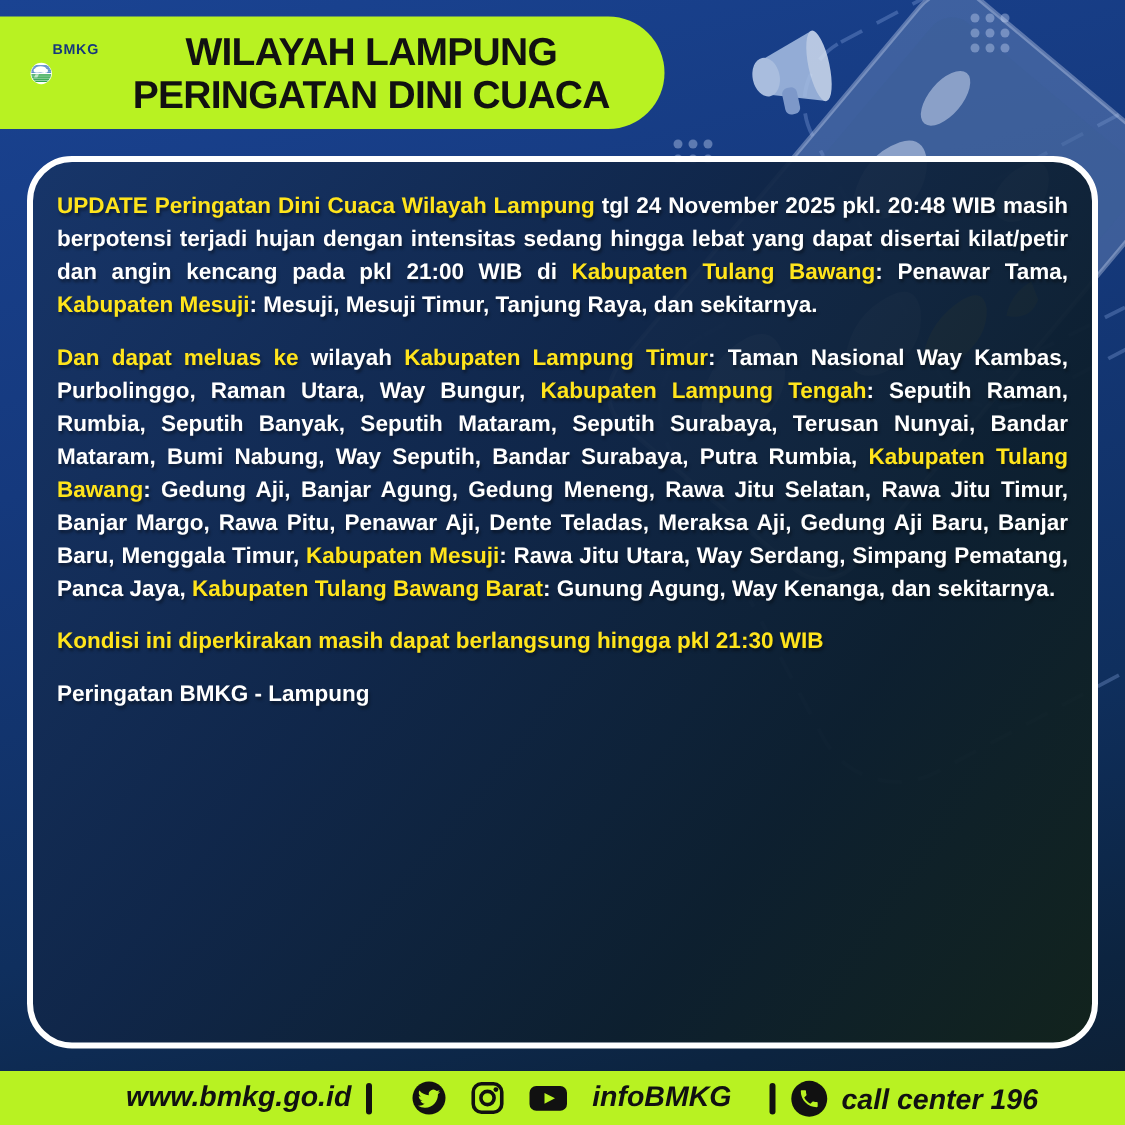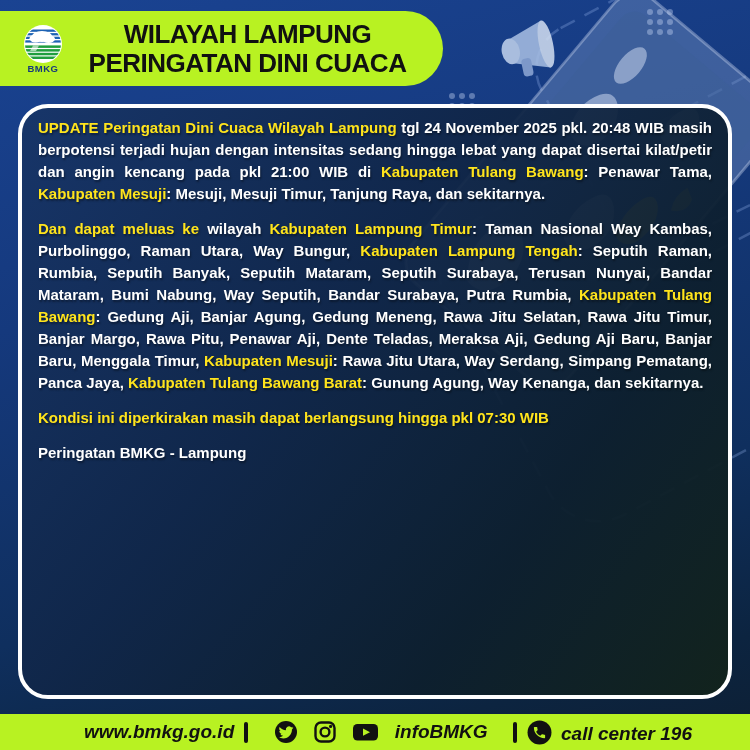--- a/index.html
+++ b/index.html
@@ -21,34 +21,34 @@
 
   
   .banner{
     position:absolute;left:0;top:11px;width:443px;height:75px;
     background:var(--lime);
     border-radius:0 38px 38px 0;
     display:flex;align-items:center;
     padding-left:20px;
     z-index:3;
   }
-  .logo{display:flex;flex-direction:column;align-items:center;width:46px;}
+  .logo{display:flex;align-items:flex-start;width:46px;}
   .logo-label{font-size:9.5px;font-weight:bold;color:#16397c;letter-spacing:.5px;margin-top:-1px;}
   .title{
     flex:1;text-align:center;padding-right:14px;
     color:var(--black);font-weight:bold;font-size:26px;line-height:29px;
     letter-spacing:-.5px;
   }
 
   
   .card{
     position:absolute;left:18px;top:104px;width:714px;height:595px;
     border:4px solid #fff;border-radius:30px;
     background:linear-gradient(126deg,rgba(23,52,101,.88) 0%,rgba(16,38,72,.93) 40%,rgba(13,31,46,.96) 72%,rgba(18,35,28,.97) 100%);
-    padding:9px 16px;
+    padding:19px 16px;
     z-index:2;
   }
   .text{width:100%;}
   .para{
     font-size:15px;line-height:22px;font-weight:bold;
     text-align:justify;
     margin-bottom:13px;
     text-shadow:1px 2px 2px rgba(0,0,0,.4);
   }
   .para .hl{color:var(--yellow);}
@@ -153,21 +153,21 @@
   <div class="title">
     <div>WILAYAH LAMPUNG</div>
     <div>PERINGATAN DINI CUACA</div>
   </div>
 </header>
 
 <main class="card">
   <div class="text">
       <p class="para"><span class="hl">UPDATE Peringatan Dini Cuaca Wilayah Lampung</span><span class="wt"> tgl 24 November 2025 pkl. 20:48 WIB masih berpotensi terjadi hujan dengan intensitas sedang hingga lebat yang dapat disertai kilat/petir dan angin kencang pada pkl 21:00 WIB di </span><span class="hl">Kabupaten Tulang Bawang</span><span class="wt">: Penawar Tama, </span><span class="hl">Kabupaten Mesuji</span><span class="wt">: Mesuji, Mesuji Timur, Tanjung Raya, dan sekitarnya.</span></p>
       <p class="para"><span class="hl">Dan dapat meluas ke</span><span class="wt"> wilayah </span><span class="hl">Kabupaten Lampung Timur</span><span class="wt">: Taman Nasional Way Kambas, Purbolinggo, Raman Utara, Way Bungur, </span><span class="hl">Kabupaten Lampung Tengah</span><span class="wt">: Seputih Raman, Rumbia, Seputih Banyak, Seputih Mataram, Seputih Surabaya, Terusan Nunyai, Bandar Mataram, Bumi Nabung, Way Seputih, Bandar Surabaya, Putra Rumbia, </span><span class="hl">Kabupaten Tulang Bawang</span><span class="wt">: Gedung Aji, Banjar Agung, Gedung Meneng, Rawa Jitu Selatan, Rawa Jitu Timur, Banjar Margo, Rawa Pitu, Penawar Aji, Dente Teladas, Meraksa Aji, Gedung Aji Baru, Banjar Baru, Menggala Timur, </span><span class="hl">Kabupaten Mesuji</span><span class="wt">: Rawa Jitu Utara, Way Serdang, Simpang Pematang, Panca Jaya, </span><span class="hl">Kabupaten Tulang Bawang Barat</span><span class="wt">: Gunung Agung, Way Kenanga, dan sekitarnya.</span></p>
-      <p class="para"><span class="hl">Kondisi ini diperkirakan masih dapat berlangsung hingga pkl 07:30 WIB</span></p>
+      <p class="para"><span class="hl">Kondisi ini diperkirakan masih dapat berlangsung hingga pkl 21:30 WIB</span></p>
       <p class="para"><span class="wt">Peringatan BMKG - Lampung</span></p>
     </div>
 </main>
 
 <footer class="footer">
   <span class="site">www.bmkg.go.id</span>
   <div class="mid">
     <span class="sep"></span>
     <svg class="sicon" width="24" height="24" viewBox="0 0 24 24">
       <circle cx="12" cy="12" r="11" fill="#111111"></circle>

